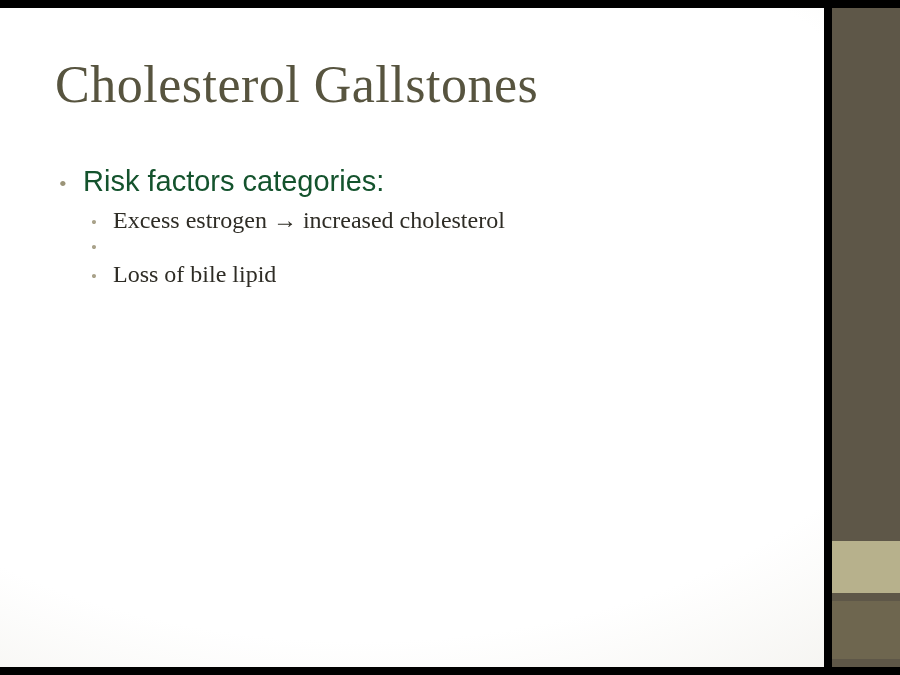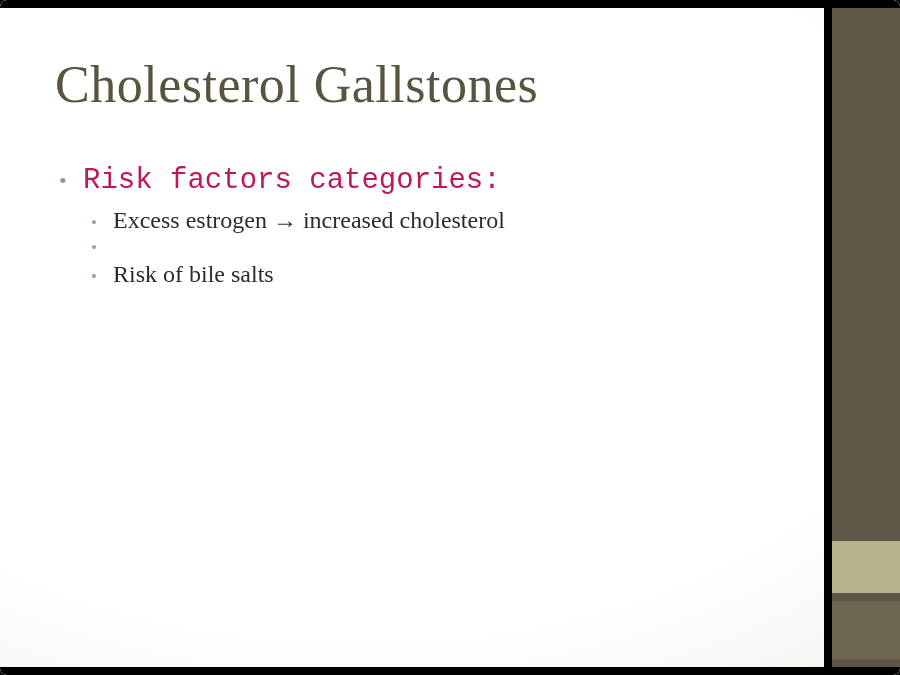--- a/index.html
+++ b/index.html
@@ -12,21 +12,20 @@
     height: 675px;
     overflow: hidden;
     font-family: "Liberation Serif", serif;
   }
   .slide {
     position: relative;
     width: 900px;
     height: 675px;
     background: #ffffff;
     overflow: hidden;
-    border-radius: 7px;
   }
   
   .slide-bg {
     position: absolute;
     inset: 0;
     background:
       radial-gradient(120% 100% at 40% 40%, #ffffff 55%, #f3f2ee 78%, #e6e4dd 100%);
   }
   .top-band {
     position: absolute;
@@ -114,23 +113,23 @@
     color: #9b9478;
     font-size: 22px;
     line-height: 1;
     width: 24px;
     flex: 0 0 24px;
     text-align: left;
     padding-left: 4px;
   }
   .lvl1 .text {
     font-size: 29px;
-    color: #be185d;
+    color: #14532d;
     line-height: 1.25;
-    font-family: Liberation Mono, monospace;
+    font-family: Liberation Sans, sans-serif;
   }
 
   .lvl2-group {
     margin-top: 4px;
     margin-left: 32px;
   }
   .lvl2 {
     display: flex;
     align-items: baseline;
     margin-bottom: 3px;
@@ -182,20 +181,20 @@
           <span class="bullet">•</span>
           <span class="text">Excess estrogen → increased cholesterol</span>
         </div>
 
         <div class="lvl2">
           <span class="bullet">•</span>
         </div>
 
         <div class="lvl2">
           <span class="bullet">•</span>
-          <span class="text">Risk of bile salts</span>
+          <span class="text">Loss of bile lipid</span>
         </div>
 
       </div>
     </div>
 
   </div>
 </div>
 
 </body></html>

